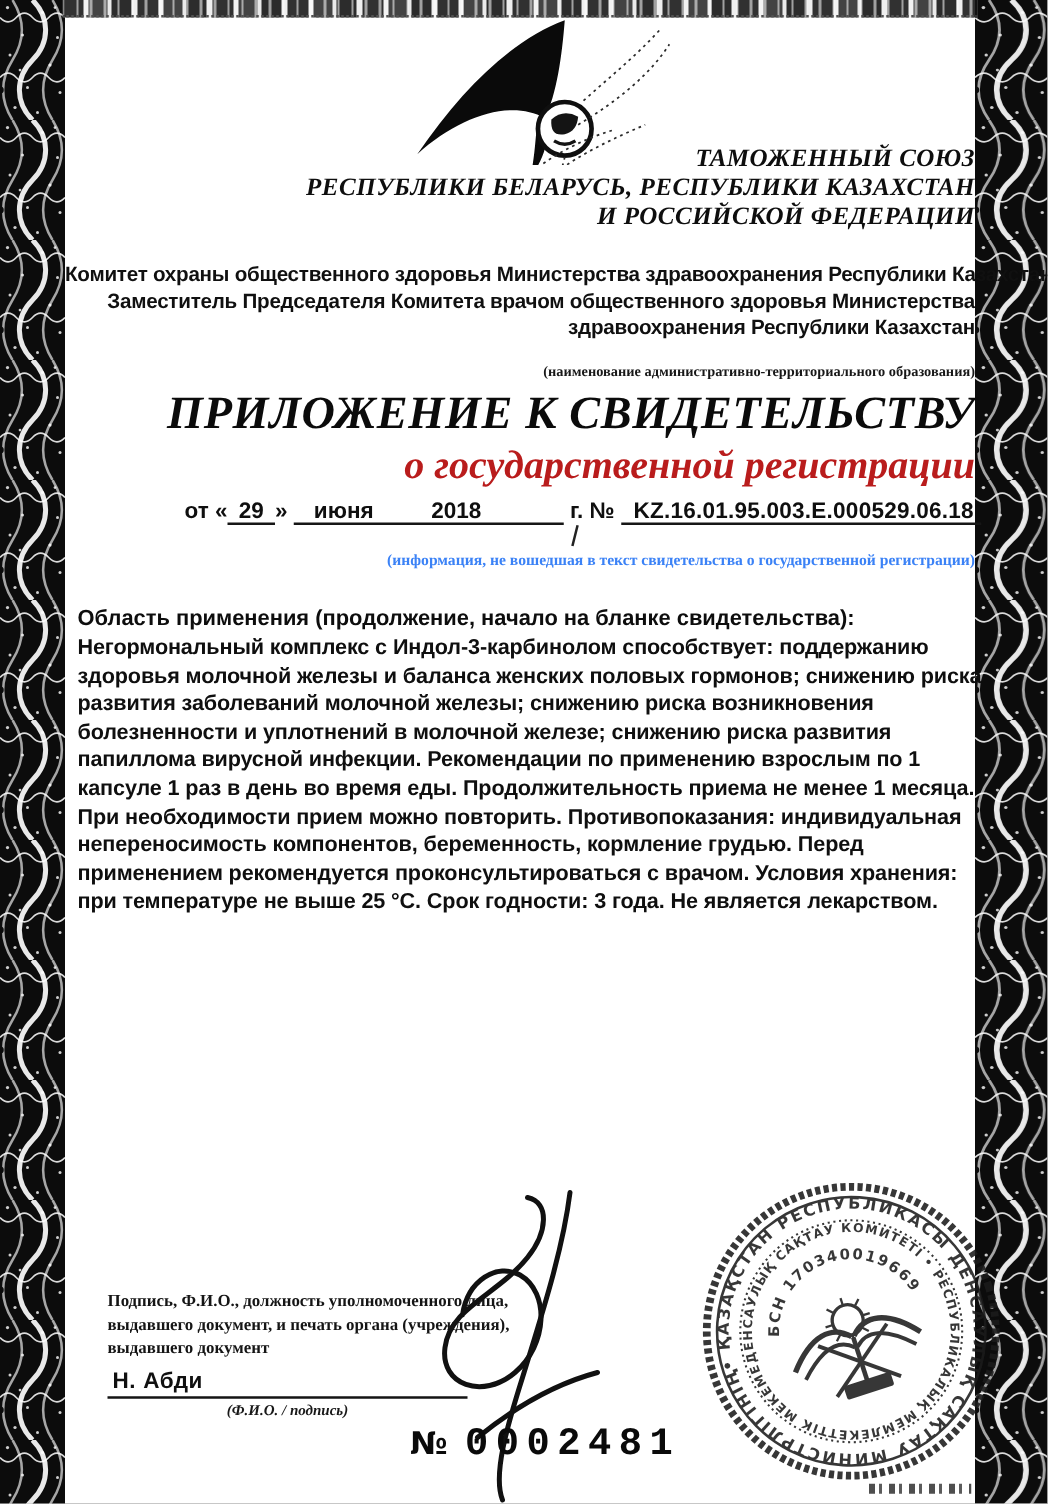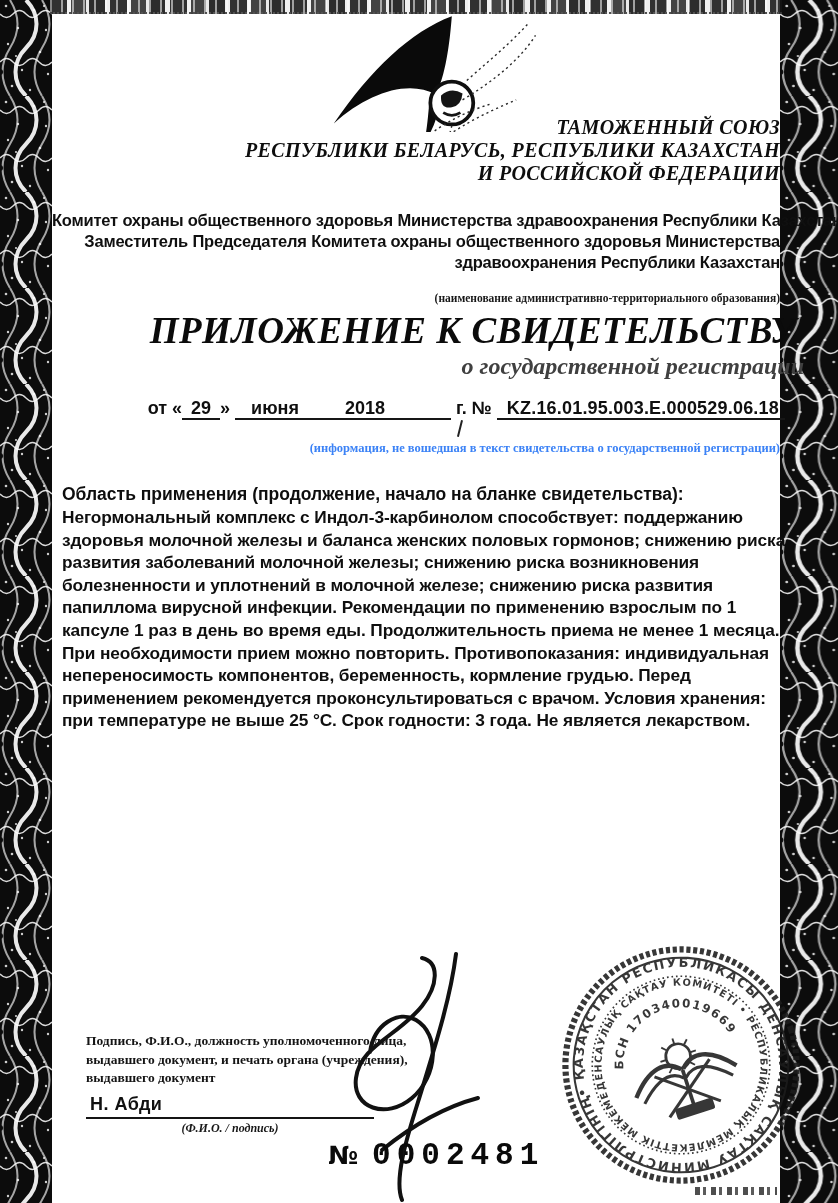--- a/index.html
+++ b/index.html
@@ -15,23 +15,23 @@
       repeating-linear-gradient(90deg,#151515 0 17px,#f2f2f2 17px 21px,#2a2a2a 21px 36px,#e8e8e8 36px 39px,#101010 39px 55px,#ededed 55px 60px);
     border-bottom:2px dotted #3a3a3a;}
   
   .col{position:absolute;left:52px;width:728px;text-align:right;}
   .union{font-family:"Liberation Serif",serif;font-weight:bold;font-style:italic;
          font-size:20px;line-height:23px;letter-spacing:.4px;color:#0e0e0e;}
   .issuer{font-weight:bold;font-size:16.5px;line-height:21px;letter-spacing:-.2px;color:#101010;}
   .issuer div{white-space:nowrap;}
   .smallnote{font-family:"Liberation Serif",serif;font-weight:bold;font-size:11.5px;color:#181818;}
   .doc-title{font-family:"Liberation Serif",serif;font-weight:bold;font-style:italic;
-             font-size:37px;letter-spacing:.5px;color:#0b0b0b;margin-left:16px;}
+             font-size:37px;letter-spacing:.5px;color:#0b0b0b;}
   .doc-sub{font-family:"Liberation Serif",serif;font-weight:bold;font-style:italic;
-           font-size:24px;color:#404040;padding-left:24px;}
+           font-size:32px;color:#b91c1c;}
   .regline{font-weight:bold;font-size:18px;color:#0f0f0f;text-align:right;white-space:nowrap;}
   .u{border-bottom:2px solid #161616;display:inline-block;line-height:20px;}
   .day{padding:0 9px;}
   .monthyear{padding:0 66px 0 16px;}
   .month{margin-right:46px;}
   .regnum{padding:0 6px 0 10px;letter-spacing:.2px;}
   .note2{font-family:"Liberation Serif",serif;font-weight:bold;font-size:12.5px;color:#3b82f6;text-indent:88px;}
   .body-head{font-weight:bold;font-size:17.5px;color:#0d0d0d;}
   .body-text{font-weight:bold;font-size:17.3px;line-height:22.6px;color:#0f0f0f;
              text-align:left;letter-spacing:-.1px;}
@@ -112,21 +112,21 @@
   </svg>
 
   <div class="col union" style="top:116px">
     <div>ТАМОЖЕННЫЙ СОЮЗ</div>
     <div>РЕСПУБЛИКИ БЕЛАРУСЬ, РЕСПУБЛИКИ КАЗАХСТАН</div>
     <div>И РОССИЙСКОЙ ФЕДЕРАЦИИ</div>
   </div>
 
   <div class="col issuer" style="top:210px">
     <div>Комитет охраны общественного здоровья Министерства здравоохранения Республики Казахстан</div>
-    <div>Заместитель Председателя Комитета охраны общественного здоровья Министерства</div>
+    <div>Заместитель Председателя Комитета врачом общественного здоровья Министерства</div>
     <div>здравоохранения Республики Казахстан</div>
   </div>
 
   <div class="col smallnote" style="top:292px">(наименование административно-территориального образования)</div>
 
   <div class="col doc-title" style="top:309px">ПРИЛОЖЕНИЕ К СВИДЕТЕЛЬСТВУ</div>
   <div class="col doc-sub" style="top:353px">о государственной регистрации</div>
 
   <div class="abs regline" style="left:52px;top:398px;width:733px">
     <span>от «</span><span class="u day">29</span><span>»</span>

